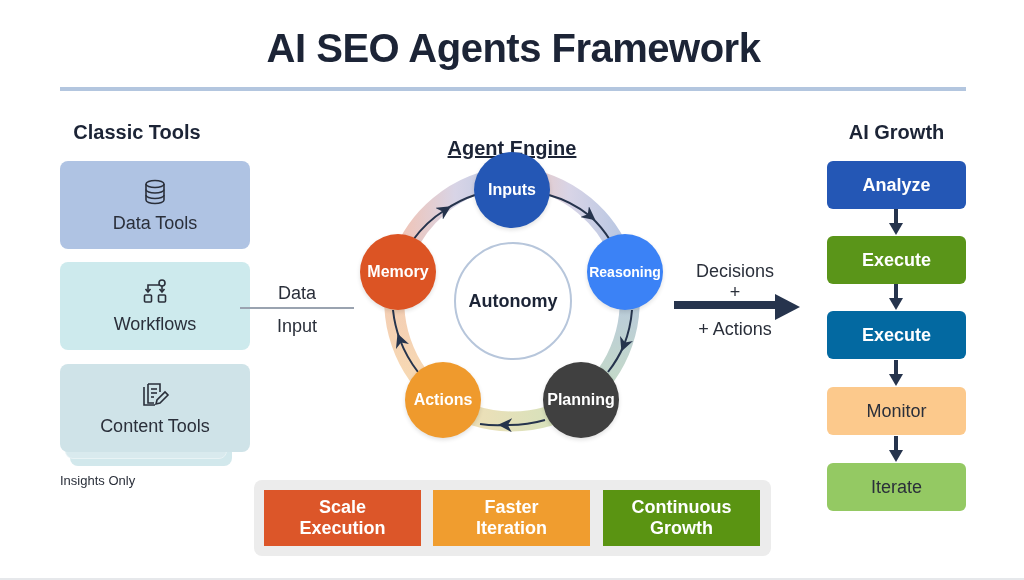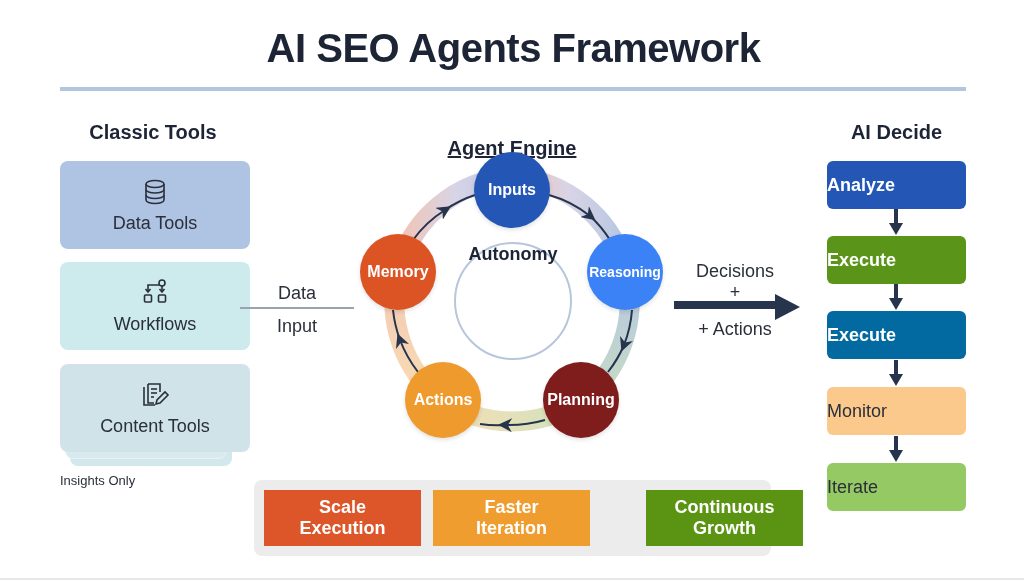--- a/index.html
+++ b/index.html
@@ -27,43 +27,43 @@
   
   .di-label { position: absolute; left: 240px; width: 114px; text-align: center; font-size: 18px; color: #2a2f3a; }
   .di-line { position: absolute; left: 240px; top: 307px; width: 114px; height: 2px; background: #9aa3b0; }
 
   
   .engine-svg { position: absolute; left: 0; top: 0; }
   .node { position: absolute; width: 76px; height: 76px; border-radius: 50%; display: flex; align-items: center; justify-content: center;
           color: #ffffff; font-size: 16px; font-weight: bold; box-shadow: 0 2px 4px rgba(0,0,0,0.12); }
   .node.small { font-size: 14px; }
   .center-circle { position: absolute; left: 454px; top: 242px; width: 118px; height: 118px; border-radius: 50%;
-                   border: 2px solid #b7c6db; background: #ffffff; display: flex; align-items: flex-start; justify-content: center;
+                   border: 2px solid #b7c6db; background: #ffffff; display: flex; align-items: center; justify-content: center;
                    font-size: 18px; font-weight: bold; color: #1c2436; }
 
   .decision-label { position: absolute; left: 675px; width: 120px; text-align: center; font-size: 18px; color: #2a2f3a; }
 
   
-  .agent-box { position: absolute; left: 827px; width: 139px; height: 48px; border-radius: 6px; display: flex; align-items: center; justify-content: flex-start;
+  .agent-box { position: absolute; left: 827px; width: 139px; height: 48px; border-radius: 6px; display: flex; align-items: center; justify-content: center;
                font-size: 18px; font-weight: bold; }
   .down-arrow { position: absolute; left: 888px; width: 16px; height: 27px; }
 
   
   .outcome-bar { position: absolute; left: 254px; top: 480px; width: 517px; height: 76px; border-radius: 8px; background: #ececec; }
   .outcome { position: absolute; top: 490px; width: 157px; height: 56px; border-radius: 0; display: flex; align-items: center; justify-content: center;
              text-align: center; color: #ffffff; font-size: 18px; line-height: 21px; font-weight: bold; padding: 0 6px; }
   .bottom-rule { position: absolute; left: 0; top: 578px; width: 1024px; height: 2px; background: #e6e8eb; }
 </style>
 </head>
 <body>
 
 <div class="title">AI SEO Agents Framework</div>
 <div class="title-rule"></div>
 
-<div class="section-heading" style="left:72px;top:121px;width:162px;">Classic Tools</div>
+<div class="section-heading" style="left:56px;top:121px;width:162px;">Classic Tools</div>
 
 <div class="tool-card tool-data">
   <svg viewBox="0 0 30 30" fill="none" stroke="#2a2f3a" stroke-width="1.6">
     <ellipse cx="15" cy="7" rx="9" ry="3.5"></ellipse>
     <path d="M6 7 V23 C6 25 10 26.5 15 26.5 C20 26.5 24 25 24 23 V7"></path>
     <path d="M6 12.5 C6 14.5 10 16 15 16 C20 16 24 14.5 24 12.5"></path>
     <path d="M6 18 C6 20 10 21.5 15 21.5 C20 21.5 24 20 24 18"></path>
   </svg>
   <span>Data Tools</span>
 </div>
@@ -151,35 +151,35 @@
 <div class="center-circle">
   <span>Autonomy</span>
 </div>
 
 <div class="node" style="left:474px;top:152px;background:#2457b5;">
   <span>Inputs</span>
 </div>
 <div class="node small" style="left:587px;top:234px;background:#3b82f6;">
   <span>Reasoning</span>
 </div>
-<div class="node" style="left:543px;top:362px;background:#7f1d1d;">
+<div class="node" style="left:543px;top:362px;background:#404040;">
   <span>Planning</span>
 </div>
 <div class="node" style="left:405px;top:362px;background:#ef9a2d;">
   <span>Actions</span>
 </div>
 <div class="node" style="left:360px;top:234px;background:#dc5424;">
   <span>Memory</span>
 </div>
 
 <div class="decision-label" style="top:261px;">Decisions</div>
 <div class="decision-label" style="top:282px;">+</div>
 <div class="decision-label" style="top:319px;">+ Actions</div>
 
-<div class="section-heading" style="left:827px;top:121px;width:139px;">AI Decide</div>
+<div class="section-heading" style="left:827px;top:121px;width:139px;">AI Growth</div>
 
 <div class="agent-box" style="top:161px;background:#2457b5;color:#ffffff;">
   <span>Analyze</span>
 </div>
 <svg class="down-arrow" style="top:209px;" viewBox="0 0 16 27">
     <path d="M8 0 V16" stroke="#26344d" stroke-width="4"></path>
     <path d="M1 14 L15 14 L8 26 Z" fill="#26344d"></path>
   </svg>
 
 <div class="agent-box" style="top:236px;background:#5a9519;color:#ffffff;">
@@ -210,17 +210,17 @@
   <span>Iterate</span>
 </div>
 
 <div class="outcome-bar"></div>
 <div class="outcome" style="left:264px;background:#dc5629;">
   <div><span>Scale</span><br><span>Execution</span></div>
 </div>
 <div class="outcome" style="left:433px;background:#f09d2f;">
   <div><span>Faster</span><br><span>Iteration</span></div>
 </div>
-<div class="outcome" style="left:603px;background:#5a9412;margin-left:43px;">
+<div class="outcome" style="left:603px;background:#5a9412;">
   <div><span>Continuous</span><br><span>Growth</span></div>
 </div>
 
 <div class="bottom-rule"></div>
 
 </body></html>

